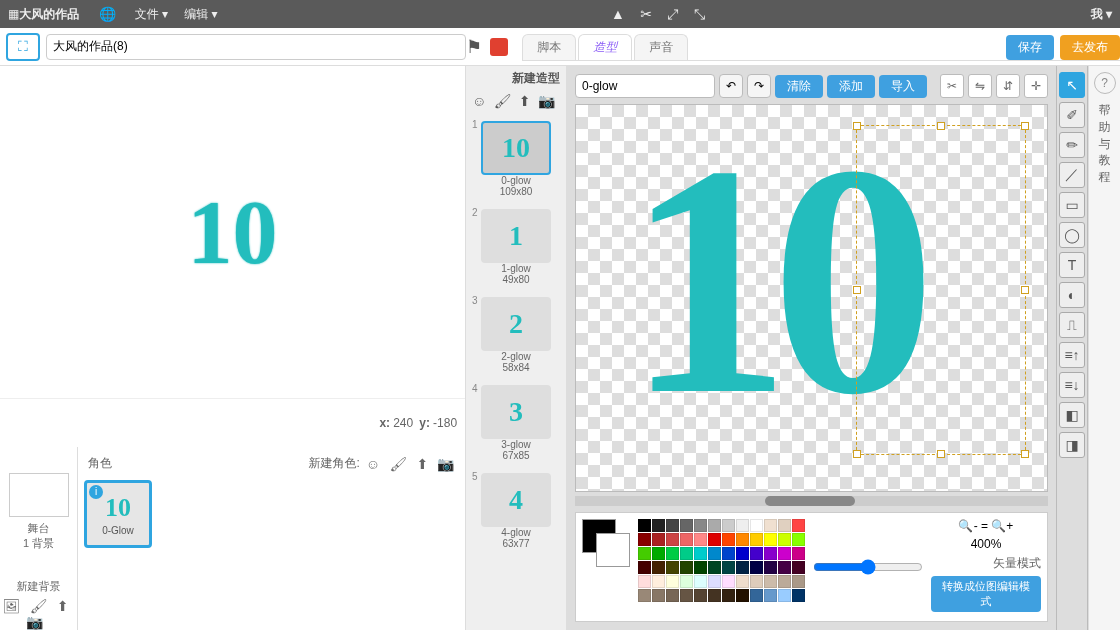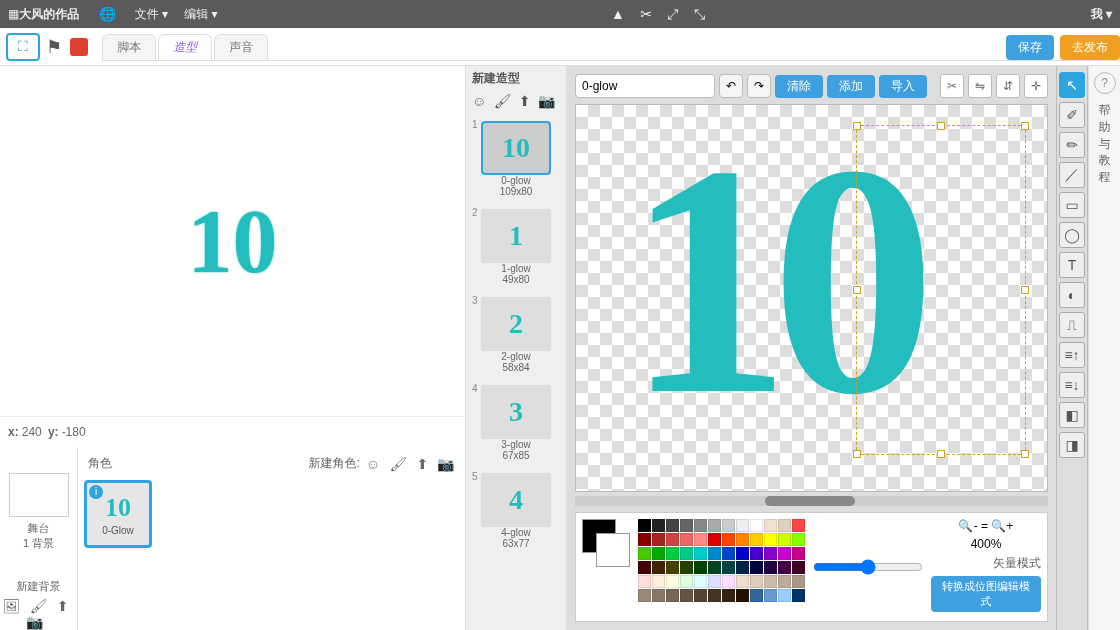--- a/index.html
+++ b/index.html
@@ -22,35 +22,35 @@
 .tabs .tab { padding:4px 14px; border:1px solid #ddd; border-bottom:none; border-radius:6px 6px 0 0; margin-right:2px; background:#f5f5f5; cursor:pointer; color:#777; }
 .tabs .tab.active { background:#fff; color:#8b5cf6;font-style:italic; }
 .tabs .divider { flex:1; }
 .btn { border:none; border-radius:4px; padding:4px 12px; color:#fff; cursor:pointer; margin-left:6px;margin-top:12px; }
 .btn-blue { background:#3fa0e0; }
 .btn-orange { background:#f0a020; }
 .main { display:flex; height:564px; }
 .stage-col { width:485px; border-right:1px solid #ddd; display:flex; flex-direction:column; }
 .stage { height:360px; position:relative; display:flex; align-items:center; justify-content:center; background:#fff; }
 .glow10 { font-size:90px; font-weight:900; color:#23bdbd; text-shadow: 0 0 2px #23bdbd; font-family:"Comic Sans MS","Marker Felt",cursive; }
-.coords { padding:8px 8px; color:#666; font-size:11px; border-top:1px solid #eee; }
+.coords { text-align:right; padding:17px 8px; color:#666; font-size:11px; border-top:1px solid #eee; }
 .sprite-area { flex:1; display:flex; }
 .bkg-col { width:78px; border-right:1px solid #ddd; text-align:center; padding-top:26px; }
 .bkg-thumb { width:60px; height:44px; border:1px solid #ccc; margin:0 auto 4px; background:#fff; }
 .bkg-label { color:#666; font-size:11px; }
 .sprite-col { flex:1; padding:6px; position:relative; }
 .sprite-head { display:flex; align-items:center; padding:2px 4px; color:#666; }
 .sprite-head .lbl { flex:1; }
 .sprite-head .icons span { margin-left:6px; cursor:pointer; font-size:14px; color:#666; }
 .sprite-thumb { width:68px; height:68px; border:3px solid #2fa5e0; border-radius:4px; display:flex; flex-direction:column; align-items:center; justify-content:center; background:#e6e6e6; position:relative; }
 .sprite-thumb .info { position:absolute; left:2px; top:2px; width:14px; height:14px; background:#2fa5e0; border-radius:50%; color:#fff; font-size:10px; text-align:center; line-height:14px; }
 .sprite-thumb .g10 { font-size:26px; font-weight:900; color:#23bdbd; font-family:"Comic Sans MS",cursive; }
 .sprite-thumb .cap { font-size:10px; color:#555; margin-top:2px; }
 .mid-col { width:105px; background:#efefef; border-right:1px solid #ddd; display:flex; flex-direction:column; }
-.mid-col .hdr { padding:4px 6px; color:#555; font-weight:bold; }
+.mid-col .hdr { padding:4px 6px; color:#555; font-weight:bold;text-align:right; }
 .mid-col .toolrow { padding:2px 6px 6px; color:#555; }
 .mid-col .toolrow span { margin-right:4px; font-size:14px; cursor:pointer; }
 .clist { flex:1; overflow:auto; }
 .citem { text-align:center; padding:6px 0; position:relative; }
 .citem .idx { position:absolute; left:6px; top:4px; font-size:10px; color:#888; }
 .citem .thumb { width:70px; height:54px; border:2px solid transparent; border-radius:4px; margin:0 auto; display:flex; align-items:center; justify-content:center; background:#dedede; }
 .citem.active .thumb { border-color:#2fa5e0; background:#ccc; }
 .citem .thumb .num { font-size:28px; font-weight:900; color:#23bdbd; font-family:"Comic Sans MS",cursive; }
 .citem .cap { font-size:10px; color:#666; }
 .editor-col { flex:1; display:flex; }
@@ -106,20 +106,21 @@
     <span>✂</span>
     <span>⤢</span>
     <span>⤡</span>
   </span>
   <span class="spacer"></span>
   <span class="right dd">我</span>
 </div>
 
 <div class="row2" style="position:relative">
   <div class="fs-btn">⛶</div>
+  <input class="projname" value="大风的作品(8)" style="">
   <span class="version">v461.1</span>
   <span class="flag">⚑</span>
   <div class="stop"></div>
 
   <div class="tabs" style="flex:1; margin-left:4px;">
     <div class="tab">脚本</div>
     <div class="tab active">造型</div>
     <div class="tab">声音</div>
     <div class="divider"></div>
     <button class="btn btn-blue">保存</button>

